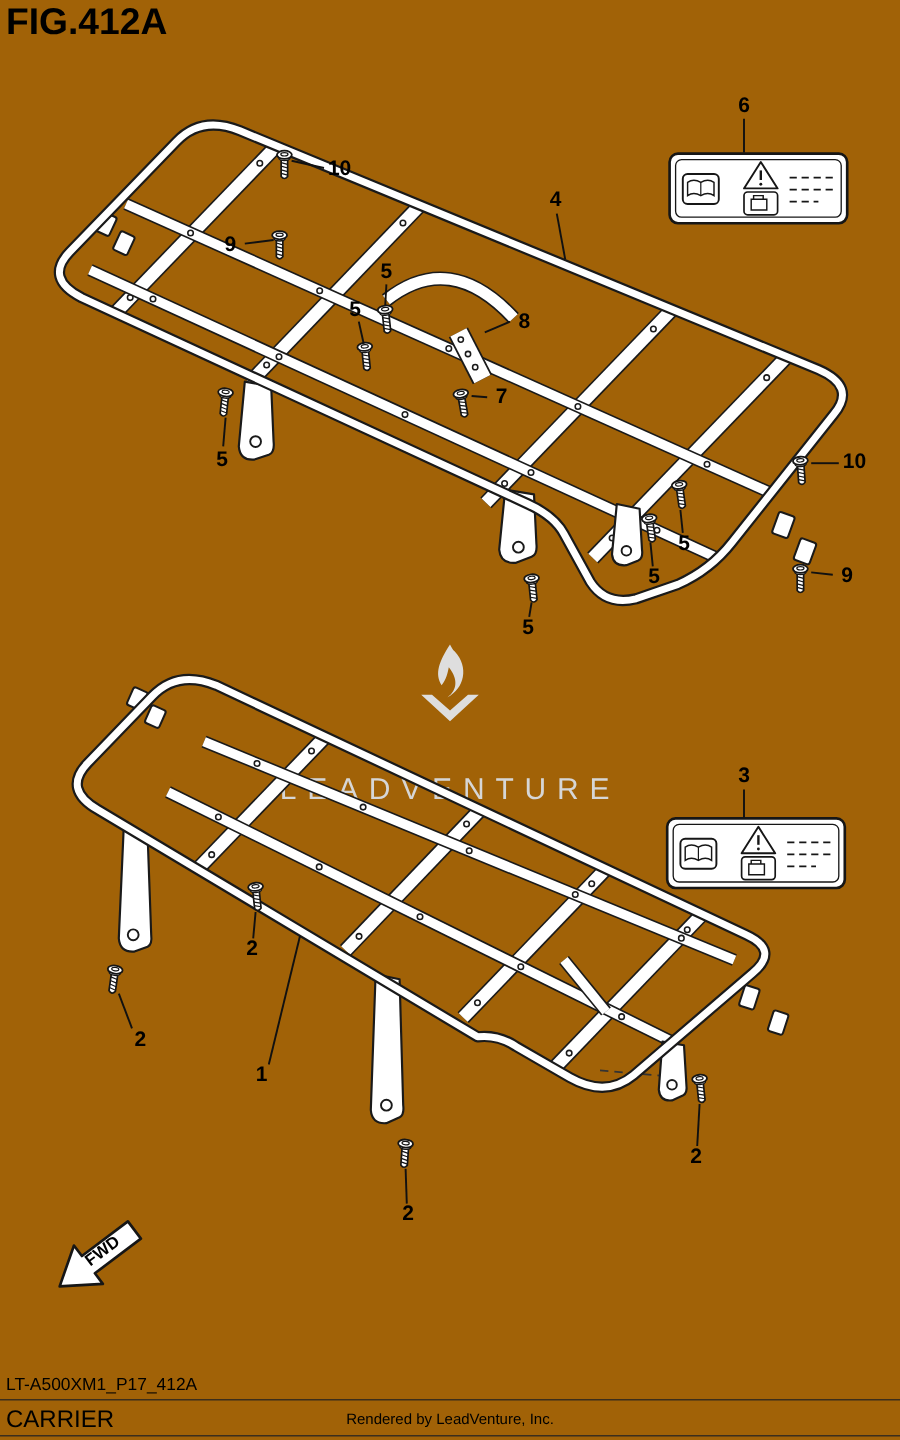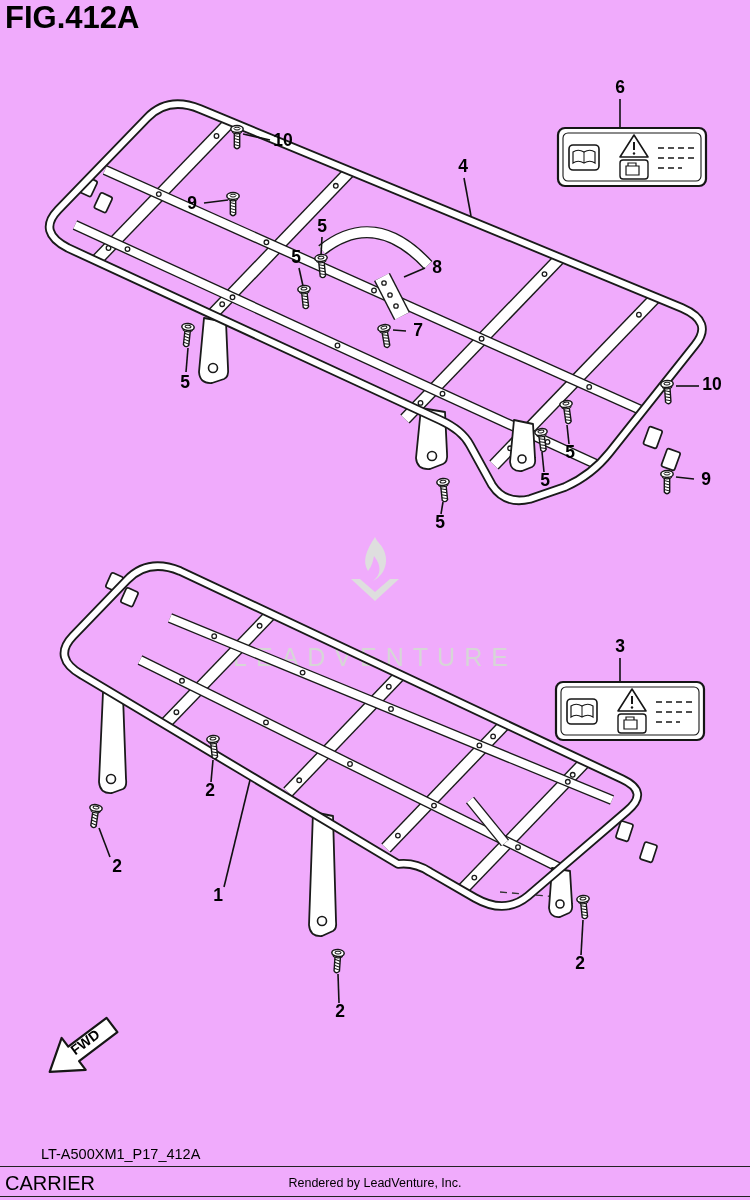--- a/index.html
+++ b/index.html
@@ -1,20 +1,20 @@
 <!DOCTYPE html>
 <html><head>
 <meta charset="utf-8">
 <style>
   html,body{margin:0;padding:0;background:#fff;}
-  .page{position:relative;width:750px;height:1200px;background:#f0abfc;overflow:hidden;
+  .page{position:relative;width:750px;height:1200px;background:#a16207;overflow:hidden;
         font-family:"Liberation Sans",sans-serif;color:#000;text-decoration:underline;}
   .fig-title{position:absolute;left:5px;top:0px;margin:0;font-size:31px;font-weight:800;
              letter-spacing:0px;font-family:"Liberation Sans",sans-serif;}
-  .doc-code{position:absolute;left:5px;top:1146px;font-size:14.5px;margin-left:36px;}
+  .doc-code{position:absolute;left:5px;top:1146px;font-size:14.5px;}
   .rule{position:absolute;left:0;width:750px;height:0;border-top:1.6px solid #222;}
   .rule-1{top:1166px}
   .rule-2{top:1196px}
   .part-title{position:absolute;left:5px;top:1172px;font-size:20px;}
   .credit{position:absolute;left:0;top:1176px;width:750px;text-align:center;font-size:12.5px;}
   svg.diagram{position:absolute;left:0;top:0;}
   .tube-o{fill:none;stroke:#1a1a1a;stroke-width:9.5;stroke-linejoin:round}
   .tube-i{fill:none;stroke:#fff;stroke-width:5.8;stroke-linejoin:round}
   .band-o{fill:none;stroke:#1a1a1a;stroke-width:13}
   .band-i{fill:none;stroke:#fff;stroke-width:10.2}

